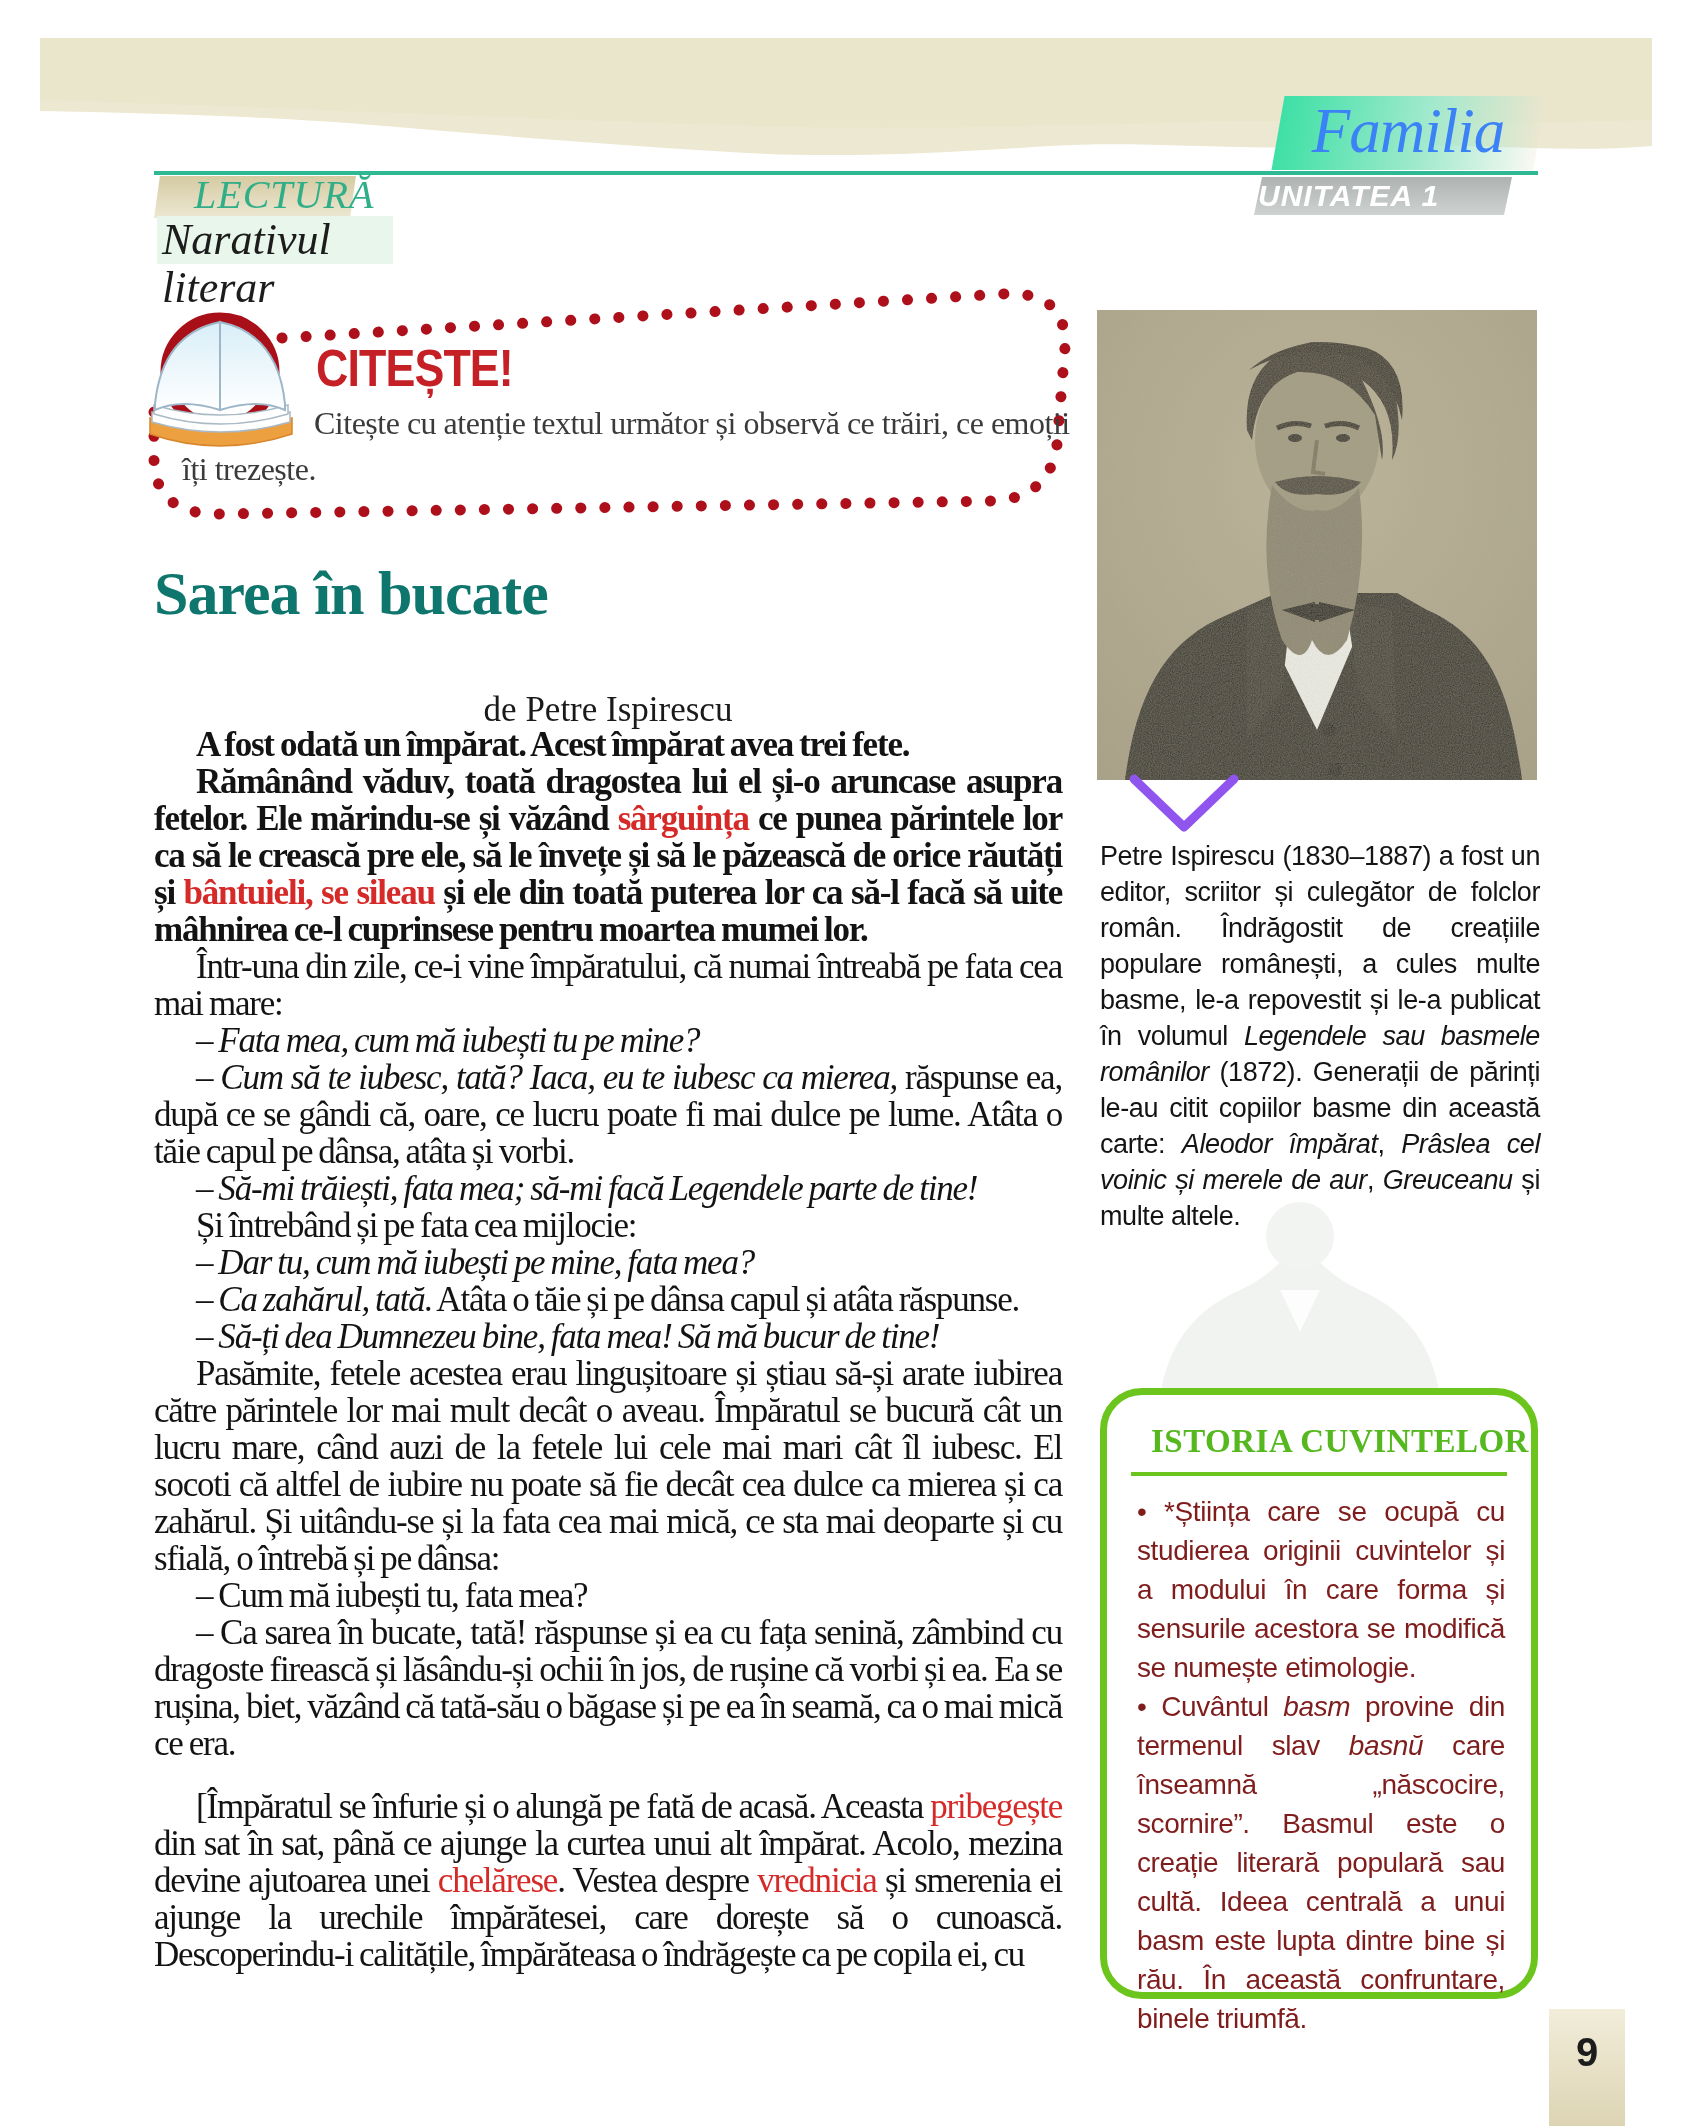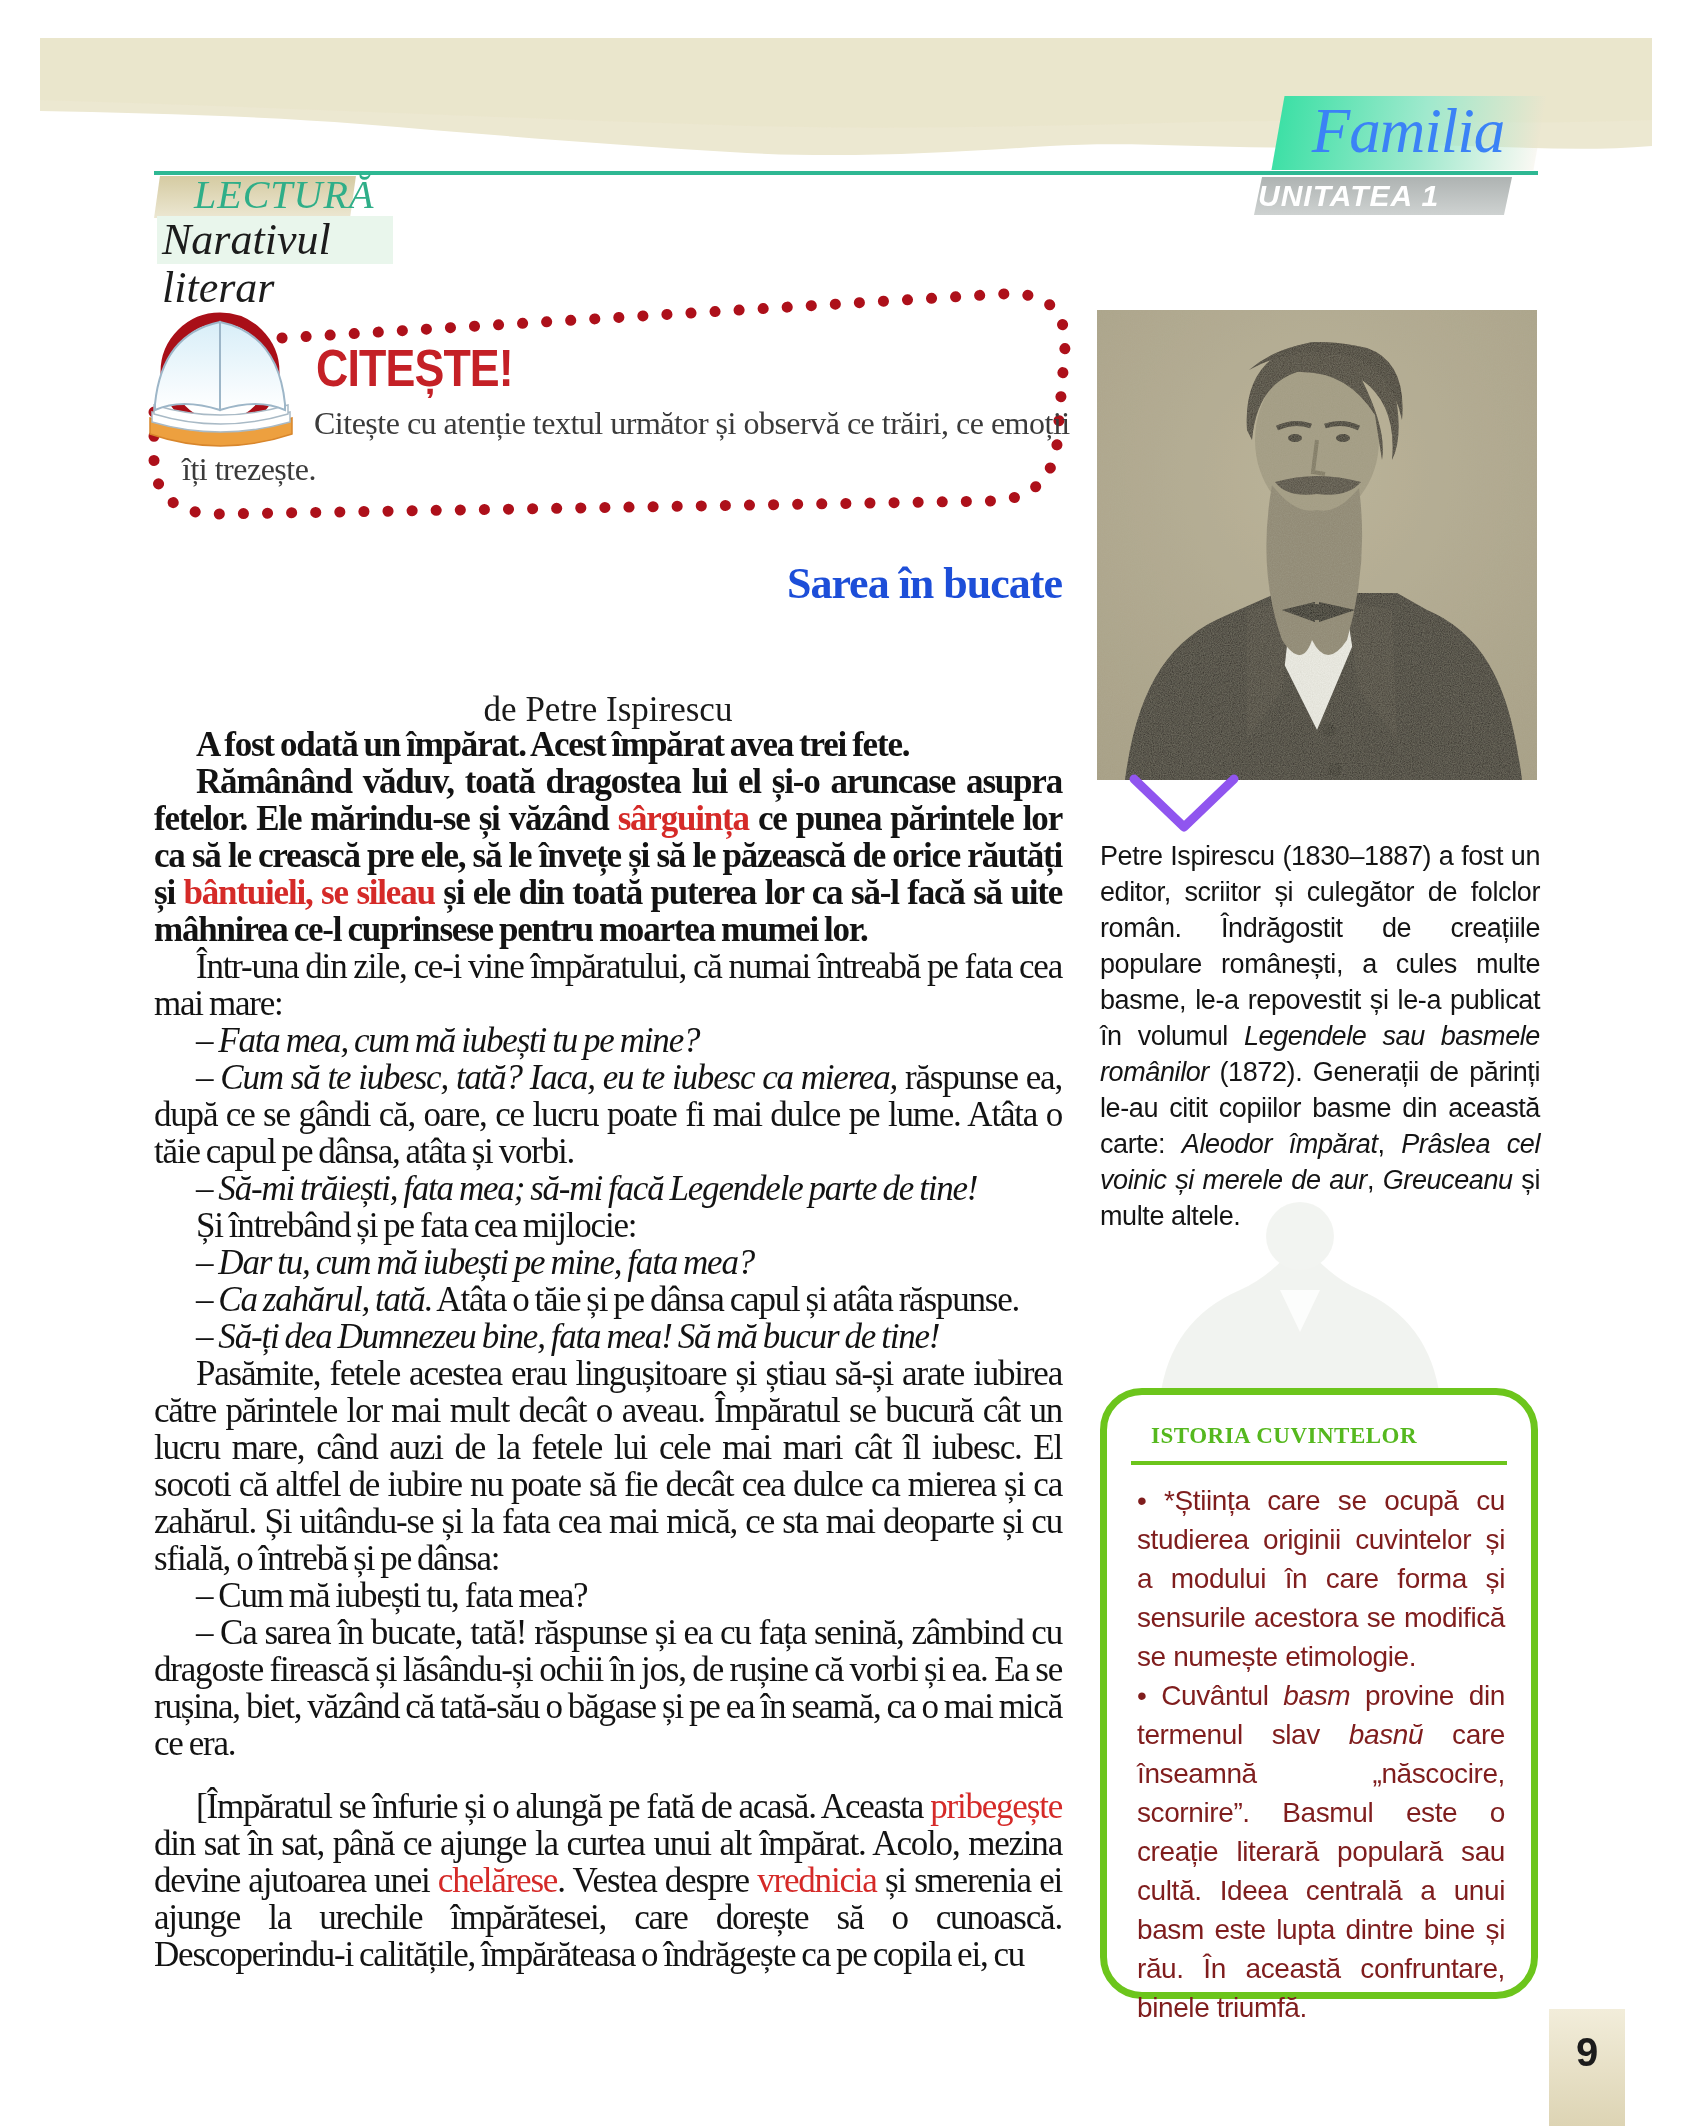--- a/index.html
+++ b/index.html
@@ -68,22 +68,22 @@
     transform:scaleX(0.86);transform-origin:left top;white-space:nowrap;
   }
   .readbox-body{
     left:182px;top:400px;width:892px;
     font-size:32px;line-height:46px;color:#3b3b3b;text-indent:132px;
     letter-spacing:-0.5px;
   }
 
   
   .story-title{
-    left:154px;top:558px;width:908px;text-align:right;
-    font-weight:bold;font-size:44px;letter-spacing:-1px;color:#1d4ed8;
+    left:154px;top:558px;width:908px;text-align:left;
+    font-weight:bold;font-size:62px;letter-spacing:-1px;color:#0f766e;
   }
   .story-byline{left:154px;top:690px;width:908px;text-align:center;font-size:35px;color:#1a1a1a;}
   .story-body{
     left:154px;top:726px;width:908px;
     font-size:35px;line-height:37px;letter-spacing:-1.2px;word-spacing:-1.5px;
     text-align:justify;color:var(--ink);
   }
   .story-body .para{margin:0;text-indent:42px;}
   .story-body .para.b{font-weight:bold;}
   .story-body .para.gap{margin-top:26px;}
@@ -99,21 +99,21 @@
     font-family:"Liberation Sans",sans-serif;font-size:27px;line-height:36px;
     letter-spacing:-0.4px;text-align:justify;color:#141414;
   }
   .ghost-svg{left:1130px;top:1198px;opacity:0.55;}
 
   .wordbox{
     left:1100px;top:1388px;width:438px;height:611px;box-sizing:border-box;
     border:7px solid var(--green);border-radius:42px;background:#ffffff;
   }
   .wordbox-title{
-    margin:28px 0 0 44px;font-weight:bold;font-size:23px;color:var(--green-text);
+    margin:28px 0 0 44px;font-weight:bold;font-size:33px;color:var(--green-text);
     letter-spacing:0.5px;font-family:"Liberation Serif",serif;
   }
   .wordbox-rule{height:4px;background:var(--green);margin:12px 24px 0 24px;}
   .wordbox-items{
     margin:16px 26px 0 30px;
     font-family:"Liberation Sans",sans-serif;font-size:28px;line-height:39px;
     letter-spacing:-0.4px;text-align:justify;color:#7f1d1d;
   }
   .wb-item{margin:0;}
 

